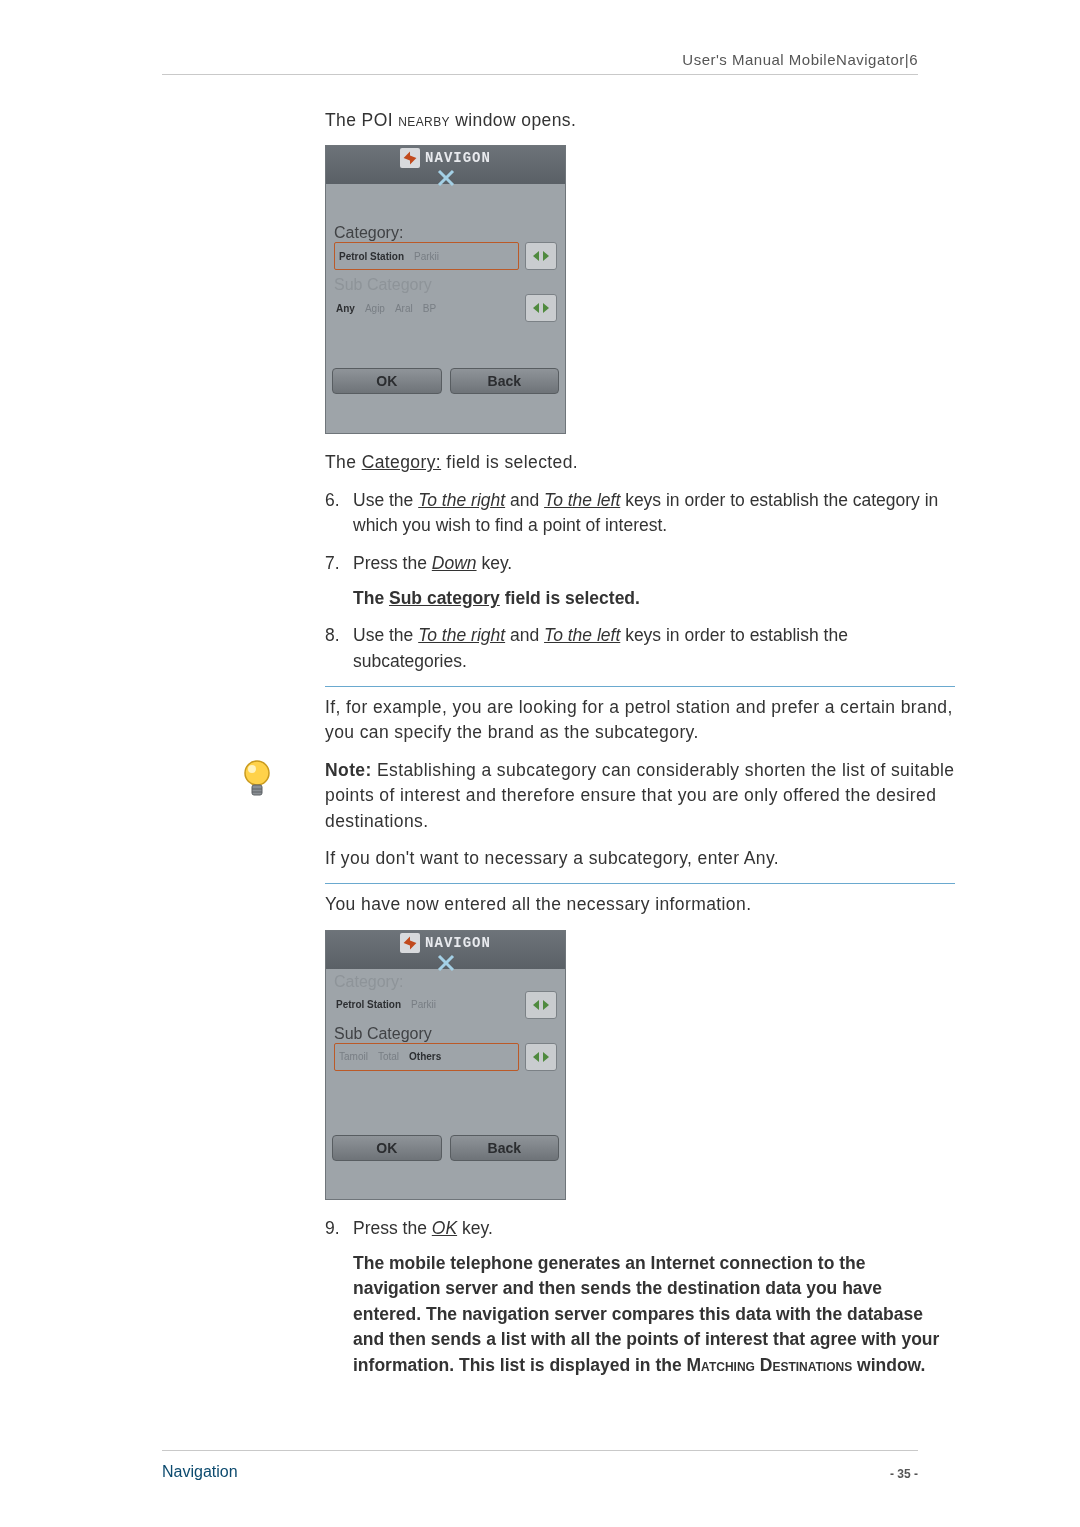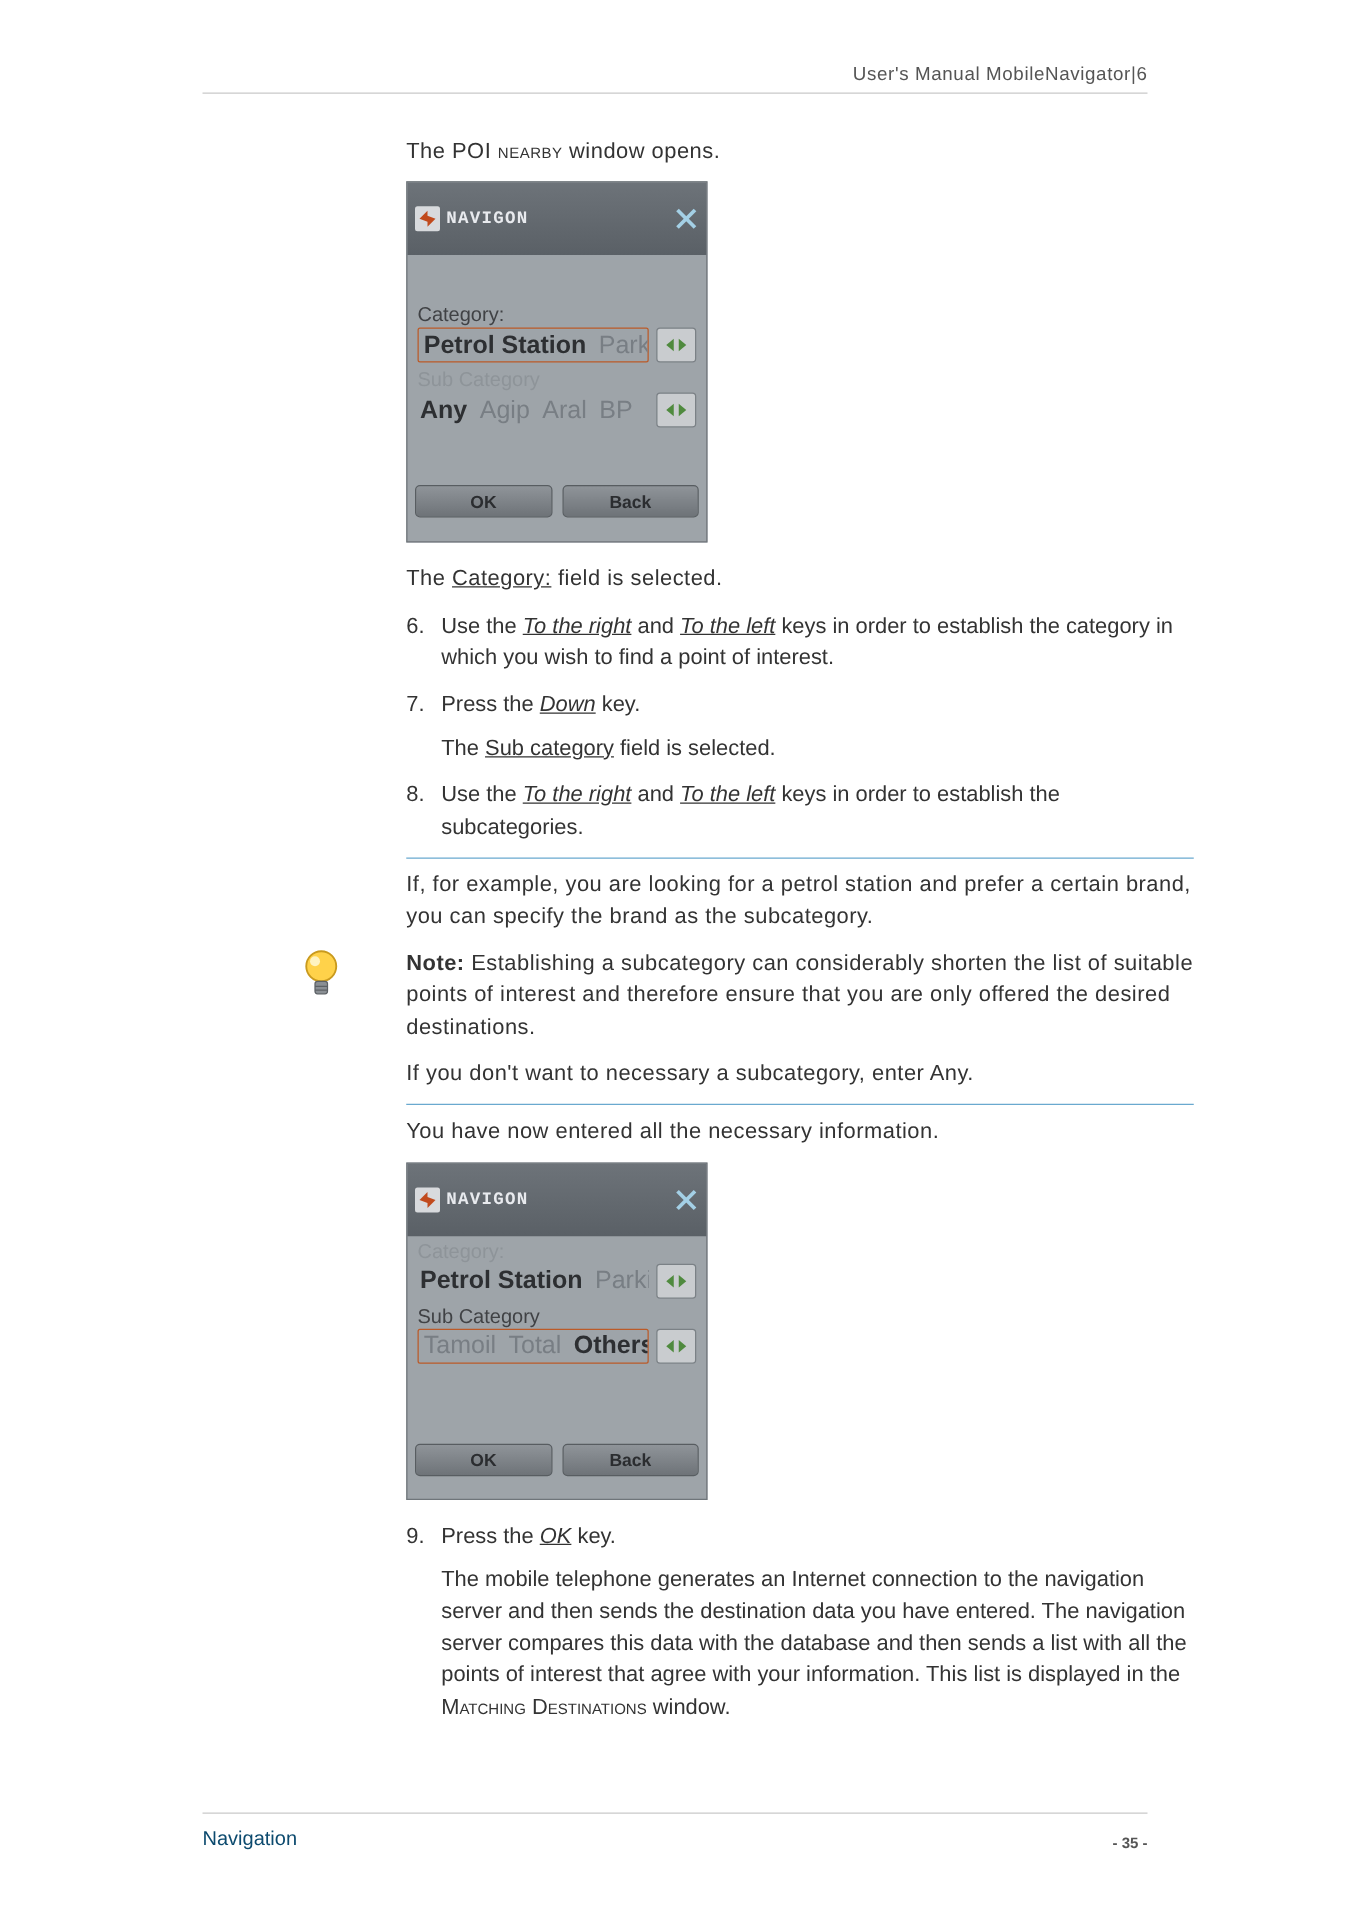--- a/index.html
+++ b/index.html
@@ -56,21 +56,21 @@
     position: relative;
     padding-left: 28px;
     margin-bottom: 12px;
     line-height: 1.45;
   }
   ol.steps li .num {
     position: absolute;
     left: 0;
     top: 0;
   }
-  .sub-p { margin: 10px 4px 12px 0; }
+  .sub-p { margin: 10px 4px 12px 0; font-weight: bold; }
   .u { text-decoration: underline; }
   .i { font-style: italic; }
   .note-sep {
     height: 1px;
     background: #6aa9cf;
     margin: 10px 0 8px 0;
   }
   .note-block { margin-bottom: 10px; }
   .note-wrap { position: relative; }
   .bulb {
@@ -111,21 +111,22 @@
     box-sizing: border-box;
     font-family: Arial, sans-serif;
     margin-bottom: 16px;
   }
   .ph-titlebar {
     height: 34px;
     background: linear-gradient(#6d7379, #5a6066);
     display: flex;
     align-items: center;
     justify-content: space-between;
-    padding: 12px 6px;
+    padding: 2px 6px;
+    flex-direction: column;
   }
   .brand {
     display: flex;
     align-items: center;
     gap: 5px;
   }
   .brand-logo {
     width: 20px; height: 20px;
     background: #d8dadd;
     display: flex; align-items: center; justify-content: center;
@@ -152,21 +153,21 @@
     display: flex;
     align-items: center;
     gap: 6px;
   }
   .ph-picker {
     flex: 1;
     height: 26px;
     display: flex;
     align-items: center;
     gap: 10px;
-    font-size: 20px;
+    font-size: 10px;
     color: #787e84;
     white-space: nowrap;
     overflow: hidden;
     padding-left: 2px;
   }
   .ph-picker .b { font-weight: bold; color: #2d2f32; }
   .ph-picker.selected {
     border: 1px solid #bb5a28;
     border-radius: 2px;
     padding-left: 4px;

